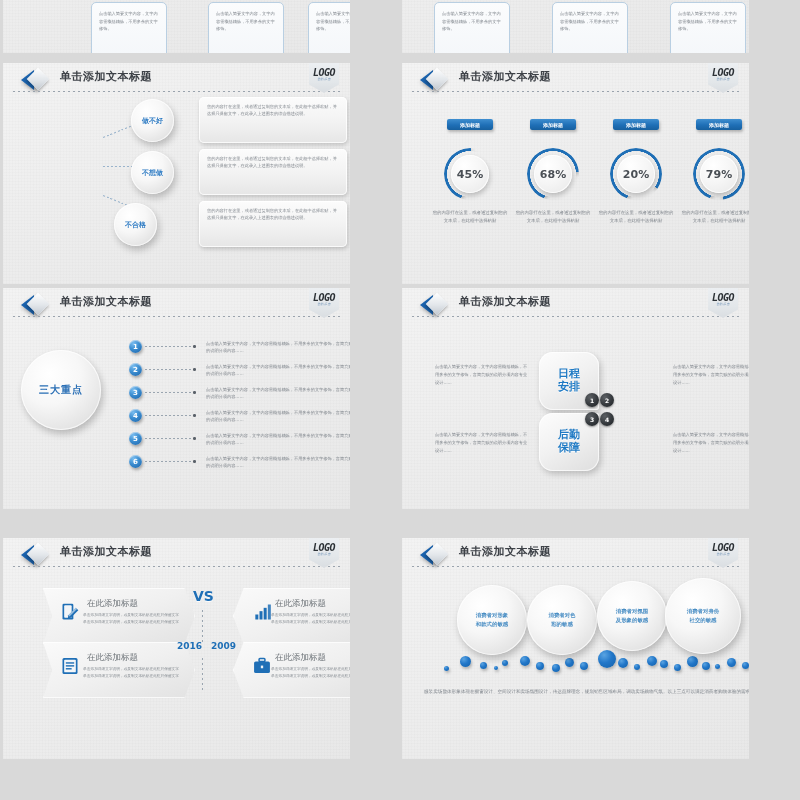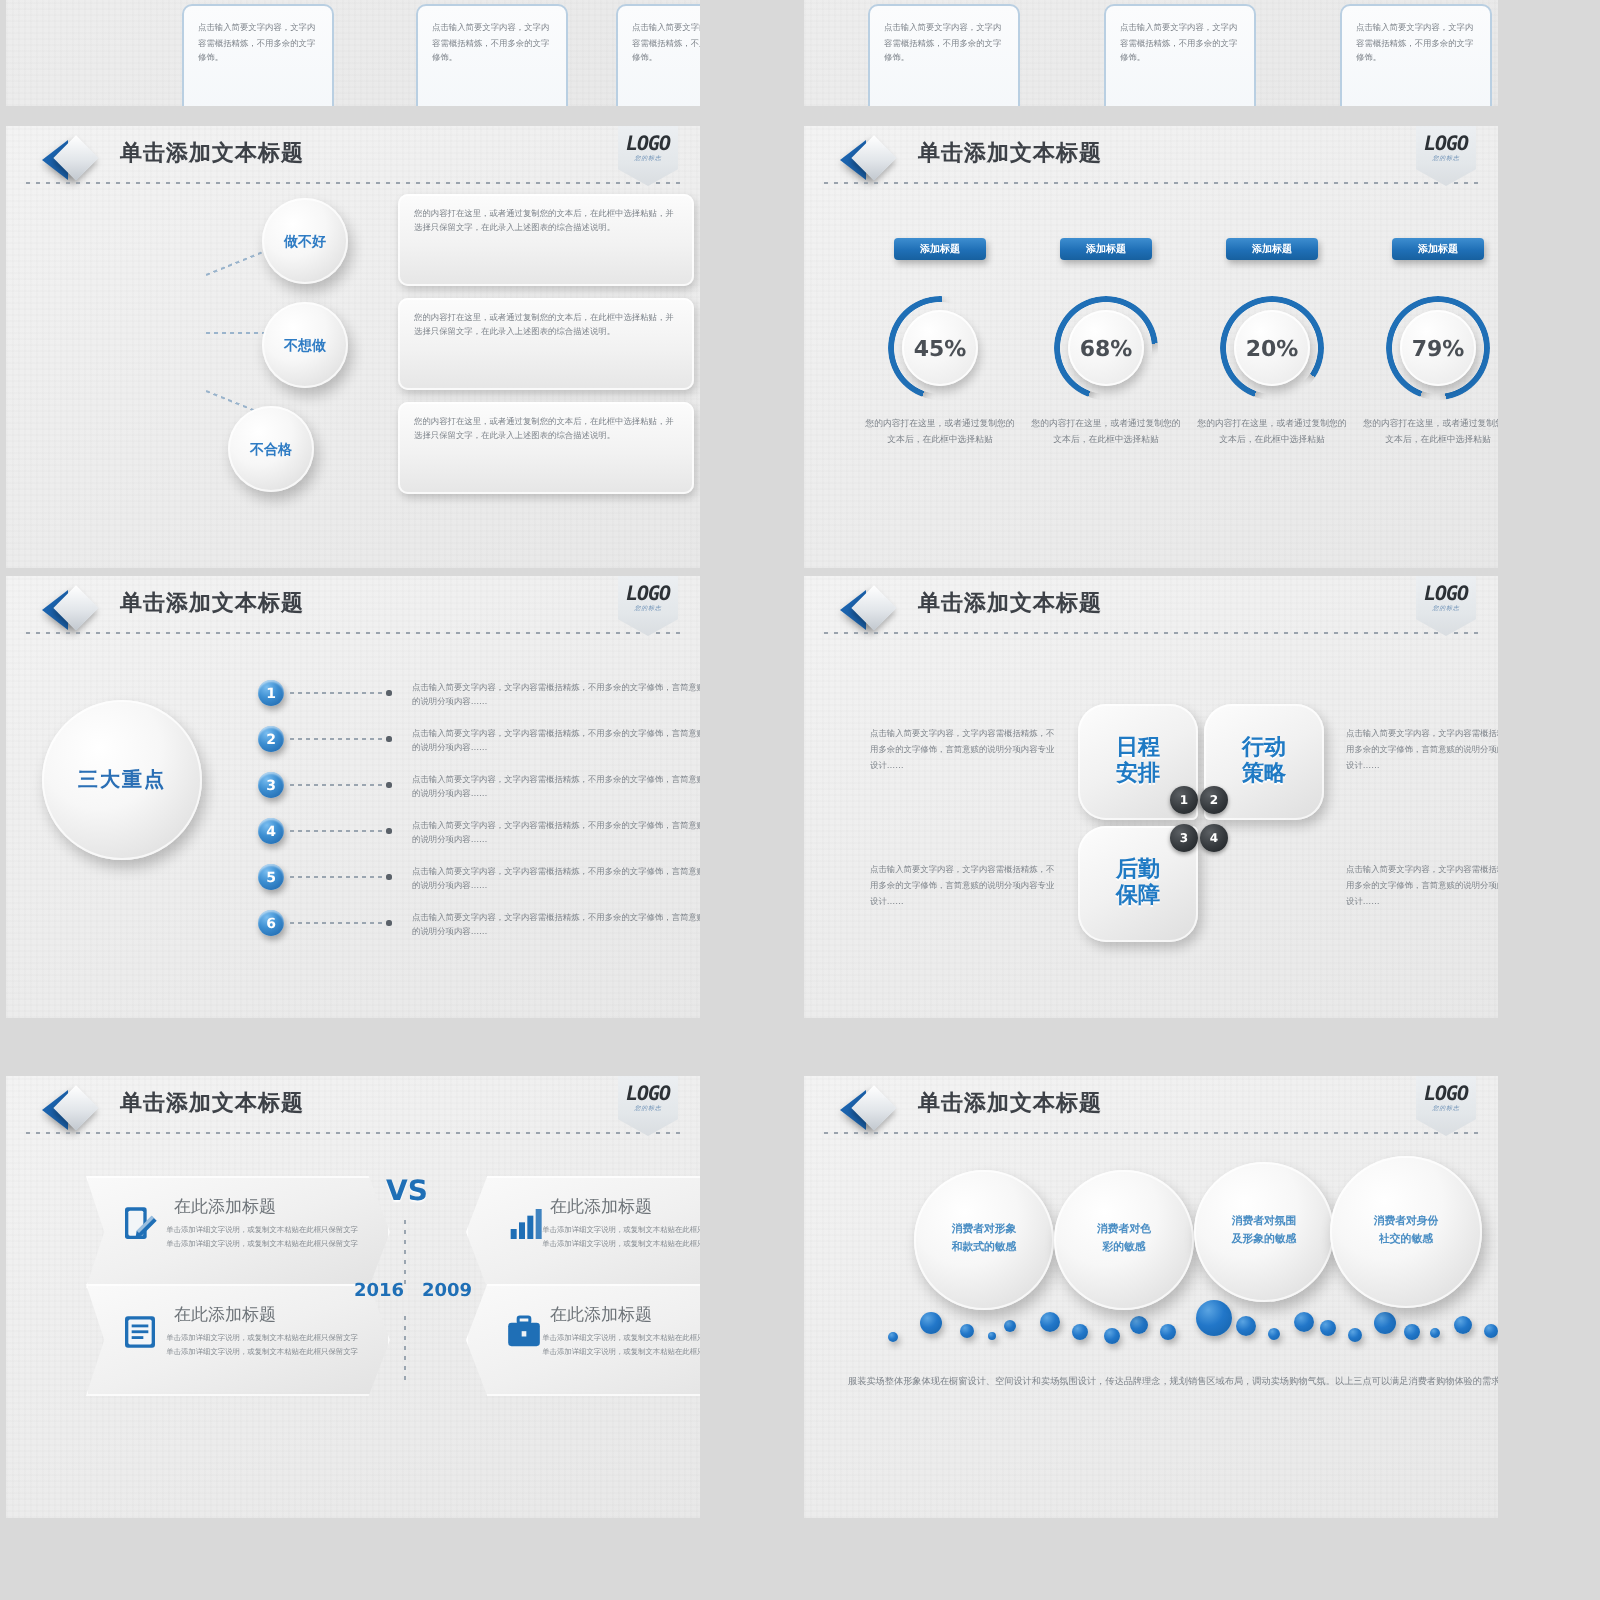--- a/index.html
+++ b/index.html
@@ -394,24 +394,20 @@
       <div class="logo-badge">
         <div class="lg">LOGO</div>
         <div class="sub">您的标志</div>
       </div>
     </div>
 
     <div class="petal p1">
       <div><span>日程</span><br>
       <span>安排</span></div>
     </div>
-    <div class="petal p2">
-      <div><span>行动</span><br>
-      <span>策略</span></div>
-    </div>
     <div class="petal p3">
       <div><span>后勤</span><br>
       <span>保障</span></div>
     </div>
 
     <div class="qbadge" style="left:183px;top:105px;">1</div>
     <div class="qbadge" style="left:198px;top:105px;">2</div>
     <div class="qbadge" style="left:183px;top:124px;">3</div>
     <div class="qbadge" style="left:198px;top:124px;">4</div>
 

